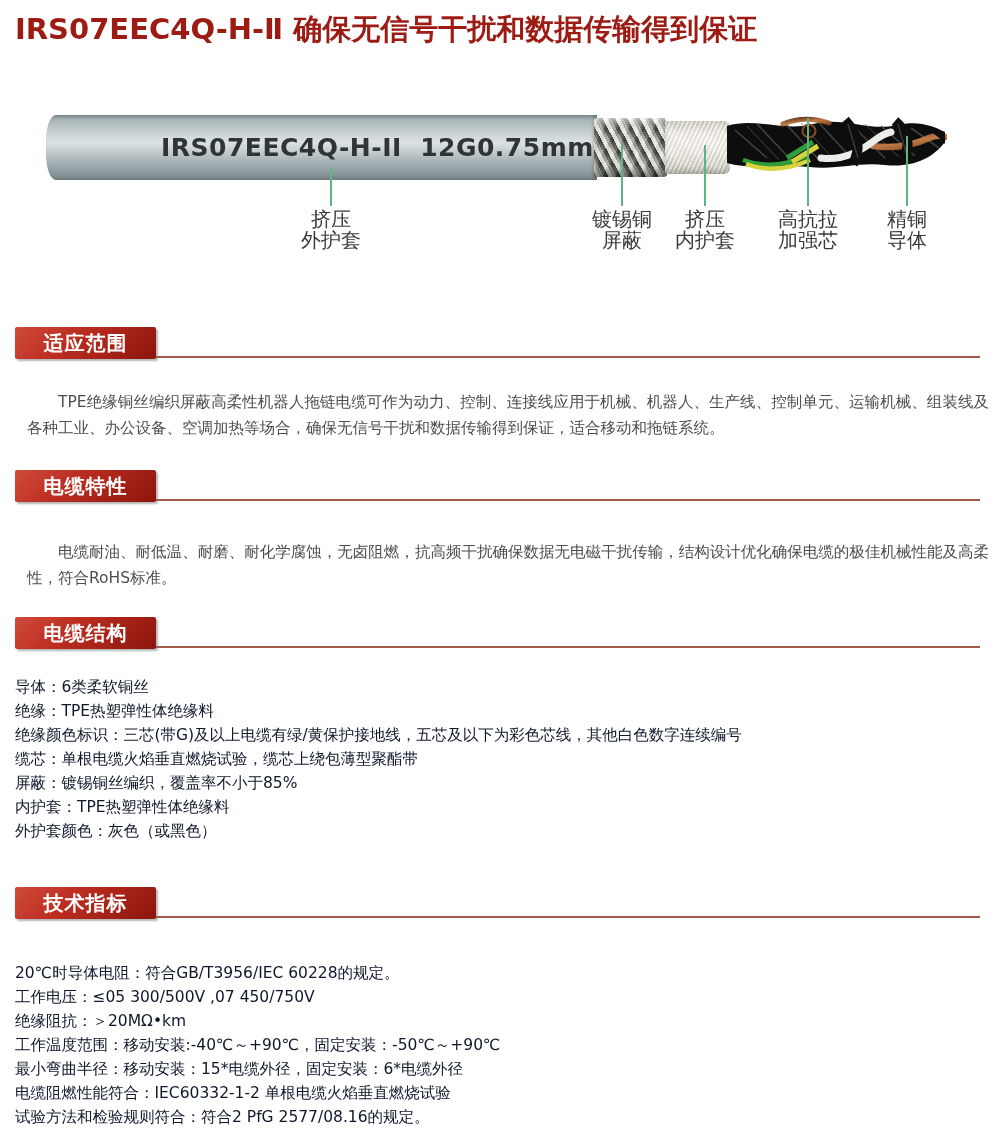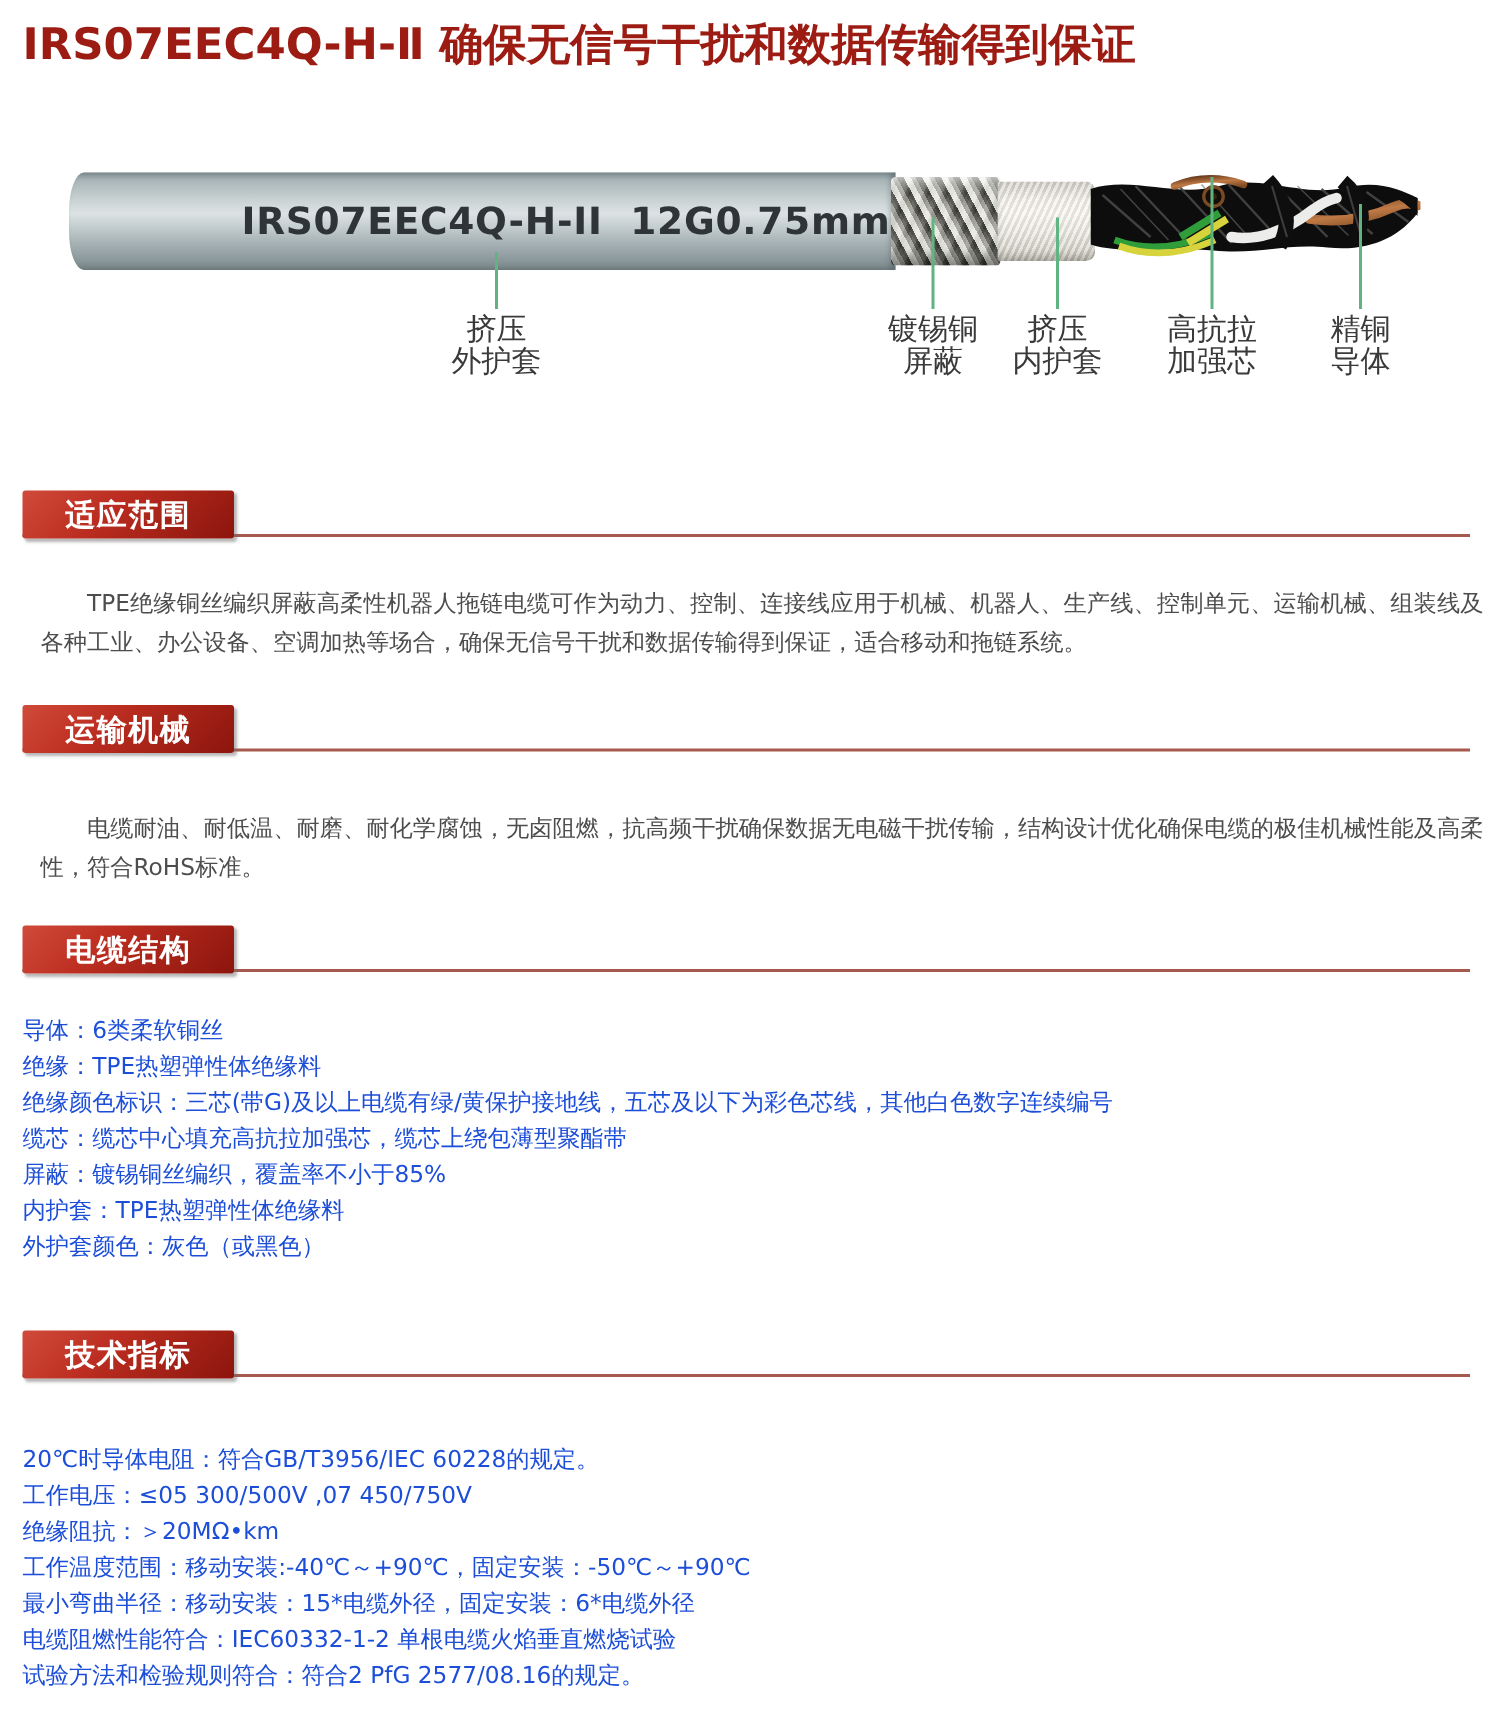--- a/index.html
+++ b/index.html
@@ -56,21 +56,21 @@
     color:#ffffff;font-size:20px;font-weight:bold;letter-spacing:1px;
     display:flex;align-items:center;justify-content:center;
     border-radius:2px;box-shadow:2px 2px 2px rgba(110,110,110,.5);text-align:right;
   }
   .para{
     position:absolute;left:15px;width:962px;margin:12px;
     font-size:15.5px;line-height:26px;color:#4d4d4d;text-indent:2em;text-align:justify;
   }
   .spec-list{
     position:absolute;left:15px;width:962px;margin:0;padding:0;list-style:none;
-    font-size:15.5px;line-height:24px;color:#1d4ed8;
+    font-size:15.5px;line-height:24px;color:#0f172a;
   }
 </style>
 </head>
 <body>
 
 <h1 class="page-title">IRS07EEC4Q-H-Ⅱ 确保无信号干扰和数据传输得到保证</h1>
 
 <div class="figure">
 
   <div class="sheath">
@@ -159,36 +159,36 @@
   <div class="sec-rule"></div>
   <div class="sec-head">
     <span>适应范围</span>
   </div>
 </div>
 <p class="para" style="top:377px;">TPE绝缘铜丝编织屏蔽高柔性机器人拖链电缆可作为动力、控制、连接线应用于机械、机器人、生产线、控制单元、运输机械、组装线及各种工业、办公设备、空调加热等场合，确保无信号干扰和数据传输得到保证，适合移动和拖链系统。</p>
 
 <div class="sec-head-row" style="top:470px;">
   <div class="sec-rule"></div>
   <div class="sec-head">
-    <span>运输机械</span>
+    <span>电缆特性</span>
   </div>
 </div>
 <p class="para" style="top:527px;">电缆耐油、耐低温、耐磨、耐化学腐蚀，无卤阻燃，抗高频干扰确保数据无电磁干扰传输，结构设计优化确保电缆的极佳机械性能及高柔性，符合RoHS标准。</p>
 
 <div class="sec-head-row" style="top:617px;">
   <div class="sec-rule"></div>
   <div class="sec-head">
     <span>电缆结构</span>
   </div>
 </div>
 <ul class="spec-list" style="top:675px;">
   <li>导体：6类柔软铜丝</li>
   <li>绝缘：TPE热塑弹性体绝缘料</li>
   <li>绝缘颜色标识：三芯(带G)及以上电缆有绿/黄保护接地线，五芯及以下为彩色芯线，其他白色数字连续编号</li>
-  <li>缆芯：缆芯中心填充高抗拉加强芯，缆芯上绕包薄型聚酯带</li>
+  <li>缆芯：单根电缆火焰垂直燃烧试验，缆芯上绕包薄型聚酯带</li>
   <li>屏蔽：镀锡铜丝编织，覆盖率不小于85%</li>
   <li>内护套：TPE热塑弹性体绝缘料</li>
   <li>外护套颜色：灰色（或黑色）</li>
 </ul>
 
 <div class="sec-head-row" style="top:887px;">
   <div class="sec-rule"></div>
   <div class="sec-head">
     <span>技术指标</span>
   </div>

